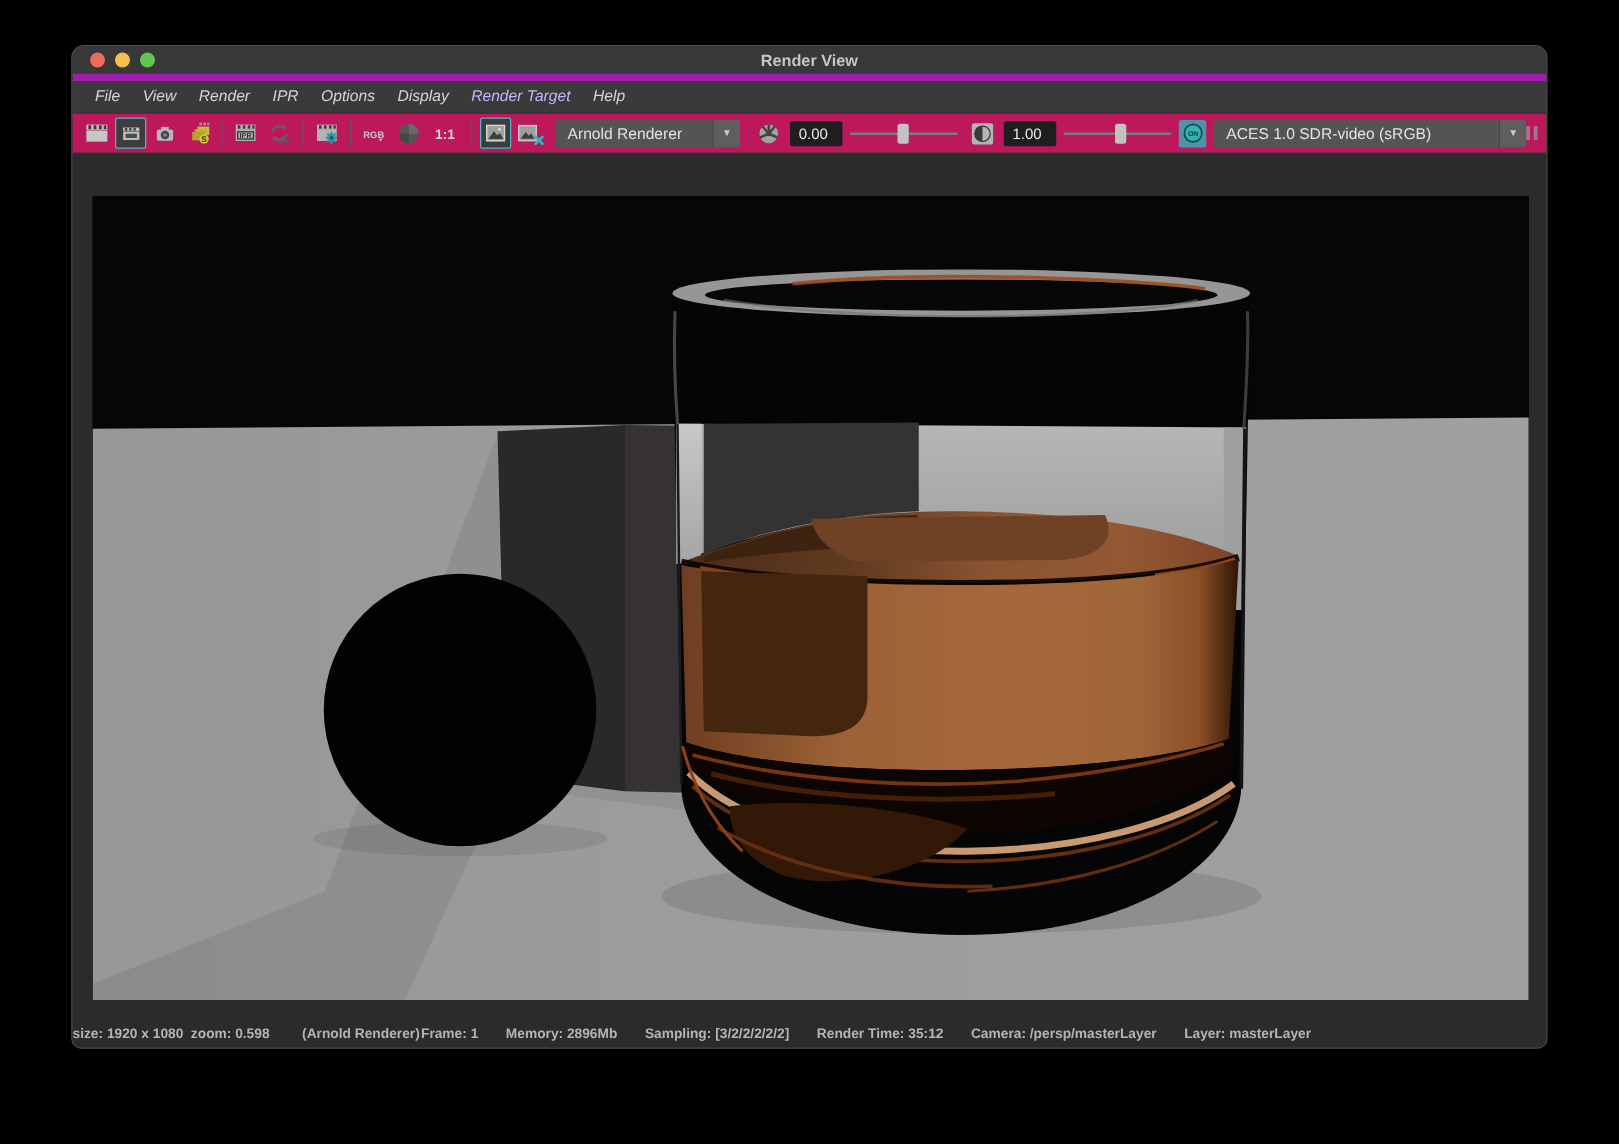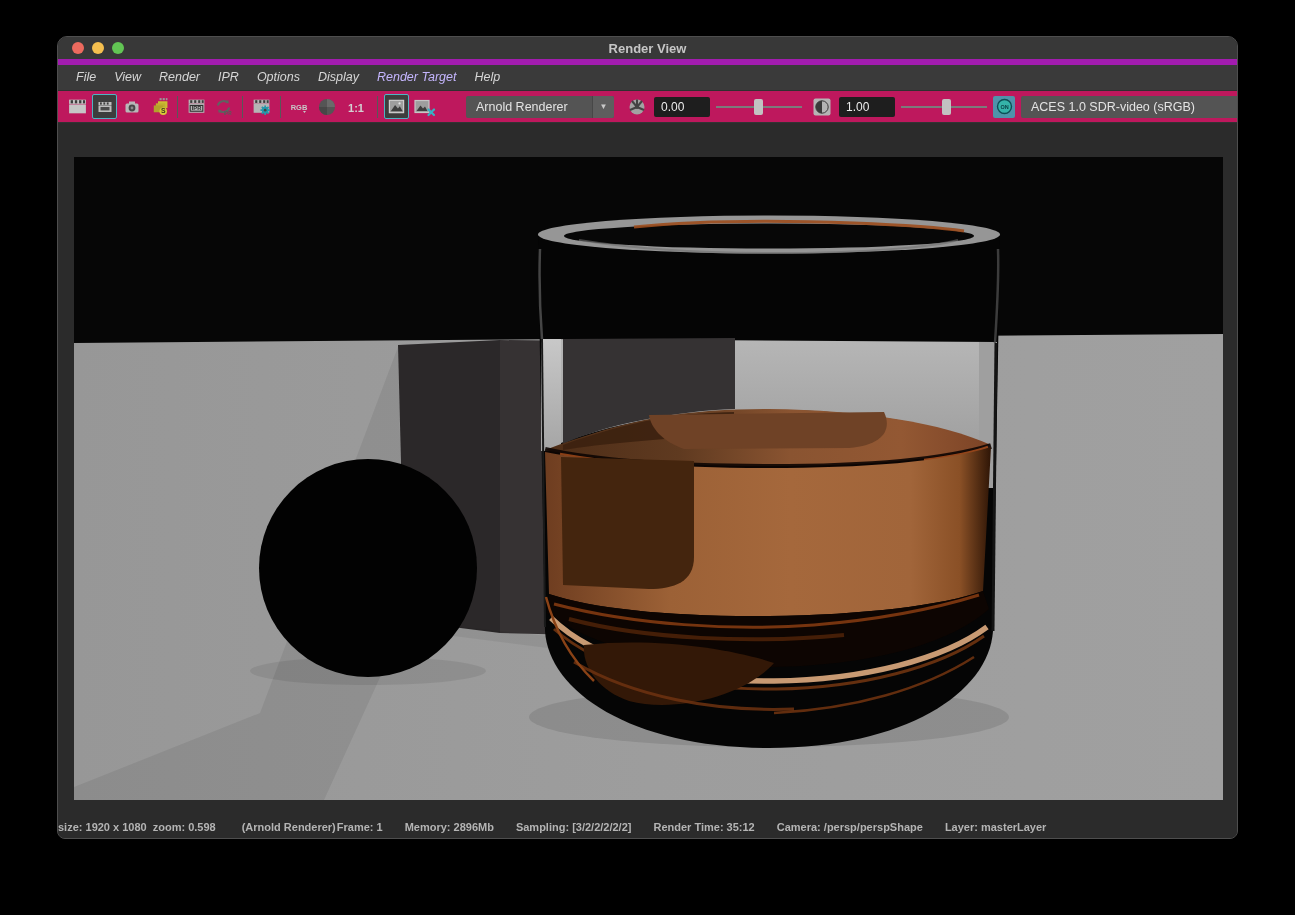--- a/index.html
+++ b/index.html
@@ -30,21 +30,21 @@
   .tbtn { width:25px; height:25px; display:flex; align-items:center; justify-content:center;
           border-radius:2px; margin:0 1px; flex:0 0 auto; }
   .tbtn.sel { border:1.5px solid #4fb4c4; background:#3d3d3d; }
   .sep { width:1px; height:22px; background:#585858; margin:0 5px; flex:0 0 auto; }
   .dd { height:22px; display:flex; align-items:stretch; border-radius:2px; overflow:hidden;
         background:#545454; flex:0 0 auto; }
   .dd .dd-label { font-size:12.5px; color:#e3e3e3; padding:0 10px; display:flex; align-items:center; }
   .dd .dd-arrow { width:22px; background:#5e5e5e; border-left:1px solid #474747;
                   display:flex; align-items:center; justify-content:center;
                   color:#c9c9c9; font-size:8px; }
-  .numfield { width:56px; height:20px; background:#1e1e1e; border-radius:2px; color:#ececec;
+  .numfield { width:42px; height:20px; background:#1e1e1e; border-radius:2px; color:#ececec;
               font-size:12px; display:flex; align-items:center; padding-left:7px; flex:0 0 auto; }
   .slider { width:86px; height:20px; position:relative; margin:0 6px; flex:0 0 auto; }
   .slider .track { position:absolute; left:0; right:0; top:9px; height:2px; background:#7b7b7b; }
   .slider .handle { position:absolute; top:2px; width:9px; height:16px; background:#c2c2c2;
                     border-radius:2px; }
   .onbtn { width:22px; height:22px; border-radius:2px; background:#4f93ab;
            display:flex; align-items:center; justify-content:center; flex:0 0 auto; }
   .right-group { margin-left:auto; display:flex; align-items:center; gap:10px; padding-right:6px; }
   .ipr-status { font-size:12px; font-weight:bold; color:#cfcfcf; }
   .pause { display:flex; gap:3px; opacity:.75; }
@@ -221,21 +221,21 @@
         <svg width="24" height="20" viewBox="0 0 24 20">
           <rect x="2" y="3.5" width="14" height="12" fill="#9e9e9e" stroke="#c6c6c6" stroke-width="1.2"></rect>
           <path d="M3.5,14 L7.5,8.5 L10,11.5 L12,9.5 L14.5,14 Z" fill="#3e3e3e"></path>
           <g stroke="#36b2c4" stroke-width="2.2" stroke-linecap="round">
             <line x1="15.5" y1="12.5" x2="21" y2="18"></line>
               <line x1="21" y1="12.5" x2="15.5" y2="18"></line>
           </g>
         </svg>
       </div>
 
-      <div class="dd" style="width:148px; margin-left:26px">
+      <div class="dd" style="width:148px; margin-left:4px">
         <div class="dd-label" style="flex:1">Arnold Renderer</div>
         <div class="dd-arrow">▼</div>
       </div>
 
       <div class="tbtn" style="margin-left:10px">
         <svg width="20" height="20" viewBox="0 0 20 20">
           <circle cx="10" cy="10" r="7.5" fill="#a2a2a2"></circle>
           <g stroke="#434343" stroke-width="2">
             <line x1="10" y1="10" x2="10" y2="2.5"></line>
               <line x1="10" y1="10" x2="17" y2="13"></line>
@@ -390,20 +390,20 @@
           <span>size: 1920 x 1080</span>
           <span>zoom: 0.598</span>
           <span class="gap"></span>
           <span>(Arnold Renderer)</span>
         </div>
         <div class="statusline2">
           <span>Frame: 1</span>
           <span>Memory: 2896Mb</span>
           <span>Sampling: [3/2/2/2/2/2]</span>
           <span>Render Time: 35:12</span>
-          <span>Camera: /persp/perspShape</span>
+          <span>Camera: /persp/masterLayer</span>
           <span>Layer: masterLayer</span>
         </div>
       </div>
 
     </div>
   </div>
 </div>
 
 </body></html>

